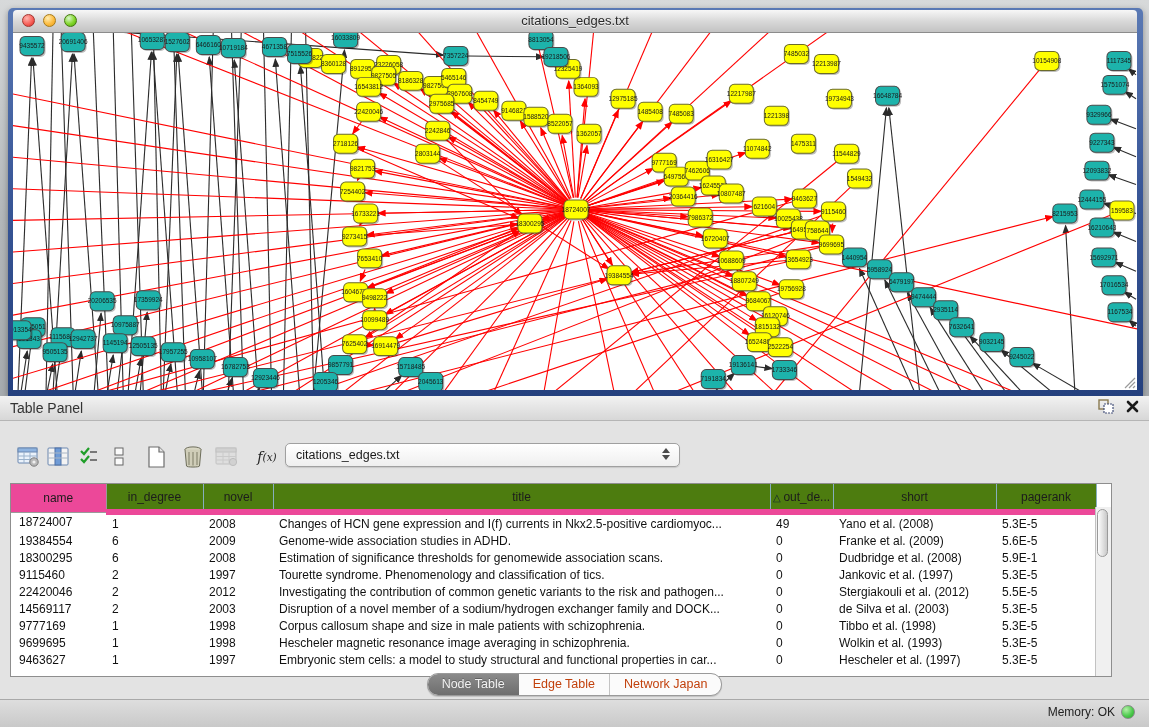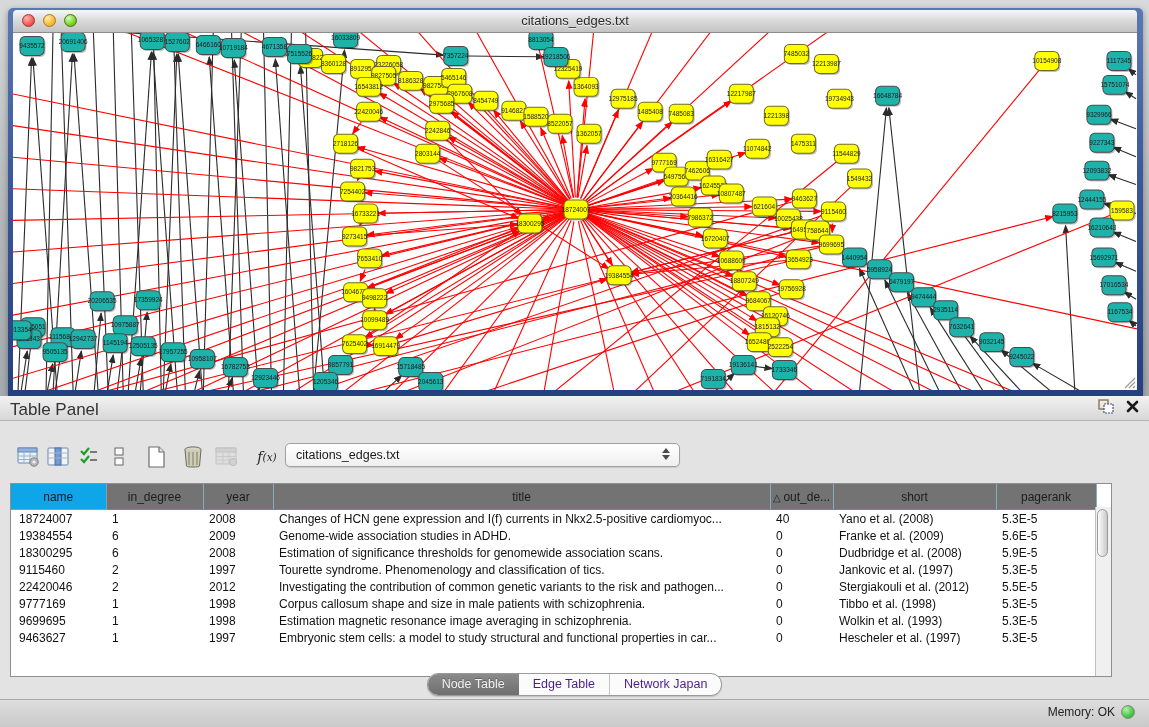--- a/index.html
+++ b/index.html
@@ -36,21 +36,21 @@
     border:0;
   }
   .canvas svg.net{display:block;width:100%;height:100%;}
   .grip{position:absolute;right:1px;bottom:1px;}
   
   .table-panel{position:absolute;left:0;top:396px;width:1149px;height:331px;background:#e3e3e3;}
   .panel-header{
     height:24px;background:linear-gradient(180deg,#f2f2f2,#d7d7d7);
     border-bottom:1px solid #b5b5b5;position:relative;
   }
-  .panel-header .ptitle{position:absolute;left:10px;top:4px;font-size:17px;color:#333;}
+  .panel-header .ptitle{position:absolute;left:10px;top:4px;font-size:14px;color:#333;}
   .panel-header .hicons{position:absolute;right:10px;top:3px;display:flex;gap:12px;align-items:center;}
   .toolbar{position:absolute;left:0;top:44px;width:1149px;height:34px;display:flex;align-items:center;}
   .tool-btn{background:none;border:none;padding:0;margin:0;display:inline-flex;align-items:center;justify-content:center;width:30px;height:28px;cursor:default;}
   .tool-btn.fx{font-family:"DejaVu Serif",serif;font-style:italic;font-size:14px;color:#222;width:34px;}
   .tool-btn.fx .sm{font-size:10.5px;}
   .dropdown{
     position:absolute;left:285px;top:3px;width:395px;height:24px;box-sizing:border-box;
     border:1px solid #a0a0a0;border-radius:5px;
     background:linear-gradient(180deg,#ffffff,#efefef);
     box-shadow:0 1px 1px rgba(0,0,0,.12);
@@ -59,44 +59,44 @@
   .dd-arrows{position:absolute;right:9px;top:4px;display:flex;flex-direction:column;gap:2px;}
   .dd-arrows i{display:block;width:0;height:0;border-left:4px solid transparent;border-right:4px solid transparent;}
   .dd-arrows i.up{border-bottom:5px solid #4a4a4a;}
   .dd-arrows i.down{border-top:5px solid #4a4a4a;}
   .table-wrap{
     position:absolute;left:10px;top:87px;width:1102px;height:194px;background:#fff;
     border:1px solid #8e8e8e;box-sizing:border-box;overflow:hidden;
   }
   table.ntable{table-layout:fixed;border-collapse:collapse;width:1085px;}
   .ntable th{
-    height:23px;background:#737373;border-right:1px solid #86aebe;border-bottom:1px solid #ec4899;
+    height:23px;background:#4d7c0f;border-right:1px solid #86aebe;border-bottom:6px solid #ec4899;
     font-size:12px;font-weight:normal;color:#1c1c1c;text-align:center;overflow:hidden;white-space:nowrap;
   }
-  .ntable th.first{background:#0ea5e9;border-right:1px solid #9a9a9a;border-bottom:1px solid #9a9a9a;}
+  .ntable th.first{background:#ec4899;border-right:1px solid #9a9a9a;border-bottom:1px solid #9a9a9a;}
   .ntable th .sortglyph{font-size:10px;color:#123;}
   .ntable td{
     height:17px;font-size:12px;color:#111;white-space:nowrap;overflow:hidden;
     padding:0 4px 0 6px;background:#fff;
   }
   .ntable td.c0{padding-left:8px;}
   .vscroll{
     position:absolute;right:0;top:23px;width:15px;height:170px;background:#f0f0f0;border-left:1px solid #c2c2c2;
   }
   .vthumb{
     position:absolute;left:1px;top:2px;width:11px;height:48px;border-radius:6px;
     background:linear-gradient(90deg,#fdfdfd,#c9c9c9);border:1px solid #9a9a9a;box-sizing:border-box;
   }
   .tabs-row{position:absolute;left:0;top:277px;width:1149px;display:flex;justify-content:center;}
   .seg-tabs{
     display:flex;border:1px solid #9a9a9a;border-radius:11px;overflow:hidden;background:#fbfbfb;
     box-shadow:0 1px 1px rgba(0,0,0,.15);height:21px;
   }
   .seg-tab{
-    padding:0 14px;line-height:21px;font-size:12.5px;color:#4c1d95;white-space:nowrap;cursor:default;
+    padding:0 14px;line-height:21px;font-size:12.5px;color:#c2410c;white-space:nowrap;cursor:default;
   }
   .seg-tab.active{background:linear-gradient(180deg,#8b8b8b,#6e6e6e);color:#f2f2f2;text-shadow:0 -1px 0 rgba(0,0,0,.25);}
   .seg-tab.divided{border-left:1px solid #c4c4c4;}
   .statusbar{
     position:absolute;left:0;top:303px;width:1149px;height:28px;box-sizing:border-box;
     background:linear-gradient(180deg,#dedede,#c9c9c9);border-top:1px solid #a9a9a9;
   }
   .memory{position:absolute;right:14px;top:5px;display:flex;align-items:center;gap:6px;font-size:12px;color:#222;}
   .memdot{width:14px;height:14px;border-radius:50%;background:radial-gradient(circle at 35% 30%,#b4f0a8,#4ecb4e 55%,#27a327);border:1px solid #8a8a8a;box-sizing:border-box;}
 </style>
@@ -1070,87 +1070,96 @@
           <col style="width:70px">
           <col style="width:497px">
         <col style="width:63px">
           <col style="width:163px">
           <col style="width:100px">
       </colgroup>
       <thead>
           <tr id="thead-row">
             <th class="first">name</th>
             <th>in_degree</th>
-            <th>year</th>
+            <th>novel</th>
             <th>title</th>
             <th><span class="sortglyph">△ </span>out_de...</th>
             <th>short</th>
             <th>pagerank</th>
           </tr>
         </thead>
       <tbody id="tbody">
           <tr>
             <td class="c0">18724007</td>
             <td class="c1">1</td>
             <td class="c2">2008</td>
             <td class="c3">Changes of HCN gene expression and I(f) currents in Nkx2.5-positive cardiomyoc...</td>
-            <td class="c4">40</td>
+            <td class="c4">49</td>
             <td class="c5">Yano et al. (2008)</td>
             <td class="c6">5.3E-5</td>
           </tr>
           <tr>
             <td class="c0">19384554</td>
             <td class="c1">6</td>
             <td class="c2">2009</td>
             <td class="c3">Genome-wide association studies in ADHD.</td>
             <td class="c4">0</td>
             <td class="c5">Franke et al. (2009)</td>
             <td class="c6">5.6E-5</td>
           </tr>
           <tr>
             <td class="c0">18300295</td>
             <td class="c1">6</td>
             <td class="c2">2008</td>
             <td class="c3">Estimation of significance thresholds for genomewide association scans.</td>
             <td class="c4">0</td>
             <td class="c5">Dudbridge et al. (2008)</td>
-            <td class="c6">5.9E-5</td>
+            <td class="c6">5.9E-1</td>
           </tr>
           <tr>
             <td class="c0">9115460</td>
             <td class="c1">2</td>
             <td class="c2">1997</td>
             <td class="c3">Tourette syndrome. Phenomenology and classification of tics.</td>
             <td class="c4">0</td>
             <td class="c5">Jankovic et al. (1997)</td>
             <td class="c6">5.3E-5</td>
           </tr>
           <tr>
             <td class="c0">22420046</td>
             <td class="c1">2</td>
             <td class="c2">2012</td>
             <td class="c3">Investigating the contribution of common genetic variants to the risk and pathogen...</td>
             <td class="c4">0</td>
             <td class="c5">Stergiakouli et al. (2012)</td>
             <td class="c6">5.5E-5</td>
           </tr>
           <tr>
+            <td class="c0">14569117</td>
+            <td class="c1">2</td>
+            <td class="c2">2003</td>
+            <td class="c3">Disruption of a novel member of a sodium/hydrogen exchanger family and DOCK...</td>
+            <td class="c4">0</td>
+            <td class="c5">de Silva et al. (2003)</td>
+            <td class="c6">5.3E-5</td>
+          </tr>
+          <tr>
             <td class="c0">9777169</td>
             <td class="c1">1</td>
             <td class="c2">1998</td>
             <td class="c3">Corpus callosum shape and size in male patients with schizophrenia.</td>
             <td class="c4">0</td>
             <td class="c5">Tibbo et al. (1998)</td>
             <td class="c6">5.3E-5</td>
           </tr>
           <tr>
             <td class="c0">9699695</td>
             <td class="c1">1</td>
             <td class="c2">1998</td>
-            <td class="c3">Estimation magnetic resonance image averaging in schizophrenia.</td>
+            <td class="c3">Hescheler magnetic resonance image averaging in schizophrenia.</td>
             <td class="c4">0</td>
             <td class="c5">Wolkin et al. (1993)</td>
             <td class="c6">5.3E-5</td>
           </tr>
           <tr>
             <td class="c0">9463627</td>
             <td class="c1">1</td>
             <td class="c2">1997</td>
             <td class="c3">Embryonic stem cells: a model to study structural and functional properties in car...</td>
             <td class="c4">0</td>

